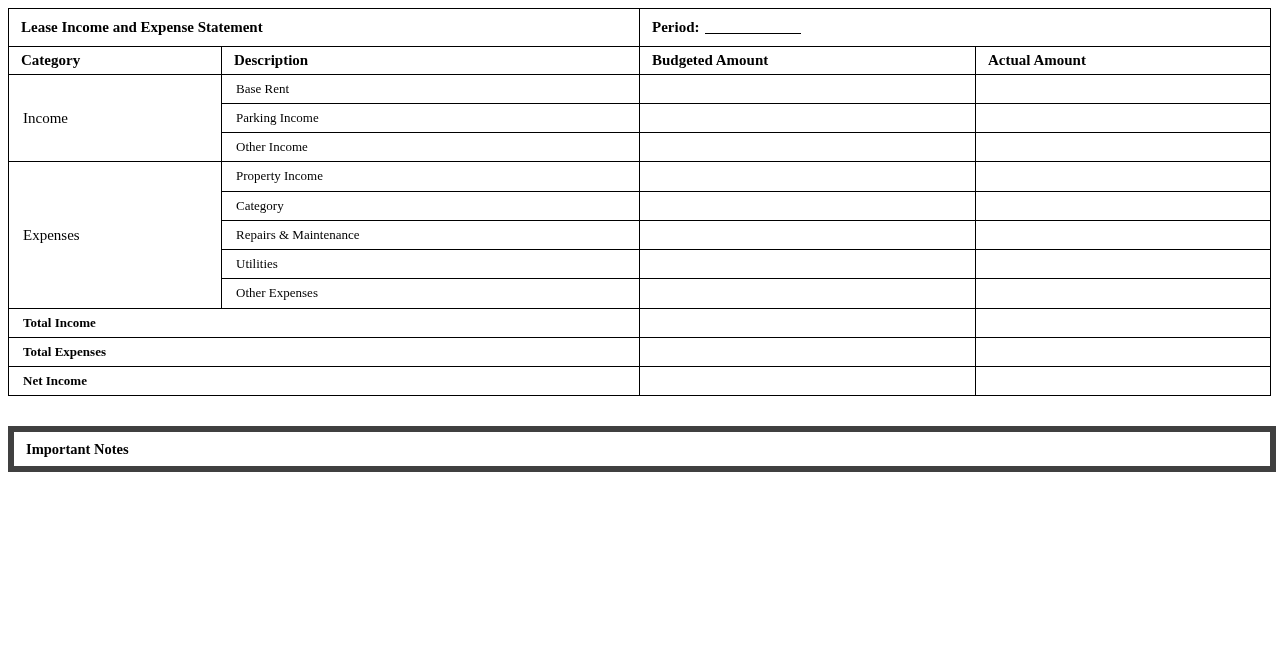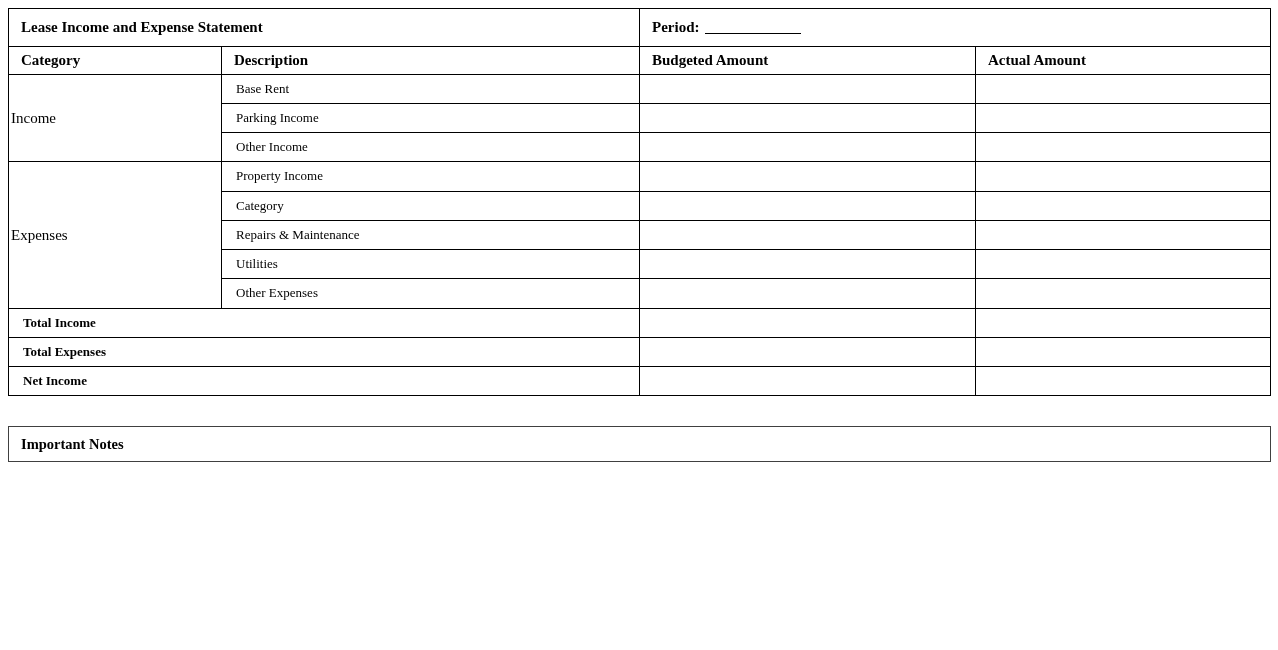--- a/index.html
+++ b/index.html
@@ -52,42 +52,42 @@
     vertical-align: -2px;
   }
   .hdr td {
     font-weight: bold;
     font-size: 15px;
     padding: 4px 12px;
   }
   .cat-cell {
     vertical-align: middle;
     font-size: 15px;
-    padding-left: 2px;
+    padding-left: 14px;
   }
   .desc-cell {
     padding-left: 14px;
   }
   .total-cell {
     font-weight: bold;
     padding-left: 14px;
   }
   .money-cell {
     padding: 6px 10px;
   }
   .spacer {
     height: 30px;
   }
   .notes-table {
     border-collapse: collapse;
     table-layout: fixed;
     width: 1262px;
   }
   .notes-table td {
-    border: 1px solid #404040;
+    border: 6px solid #404040;
     font-size: 14.5px;
     padding: 8px 12px;
     height: 24px;
   }
   .notes-title {
     font-weight: bold;
     font-size: 14.5px;
   }
 </style>
 </head>

